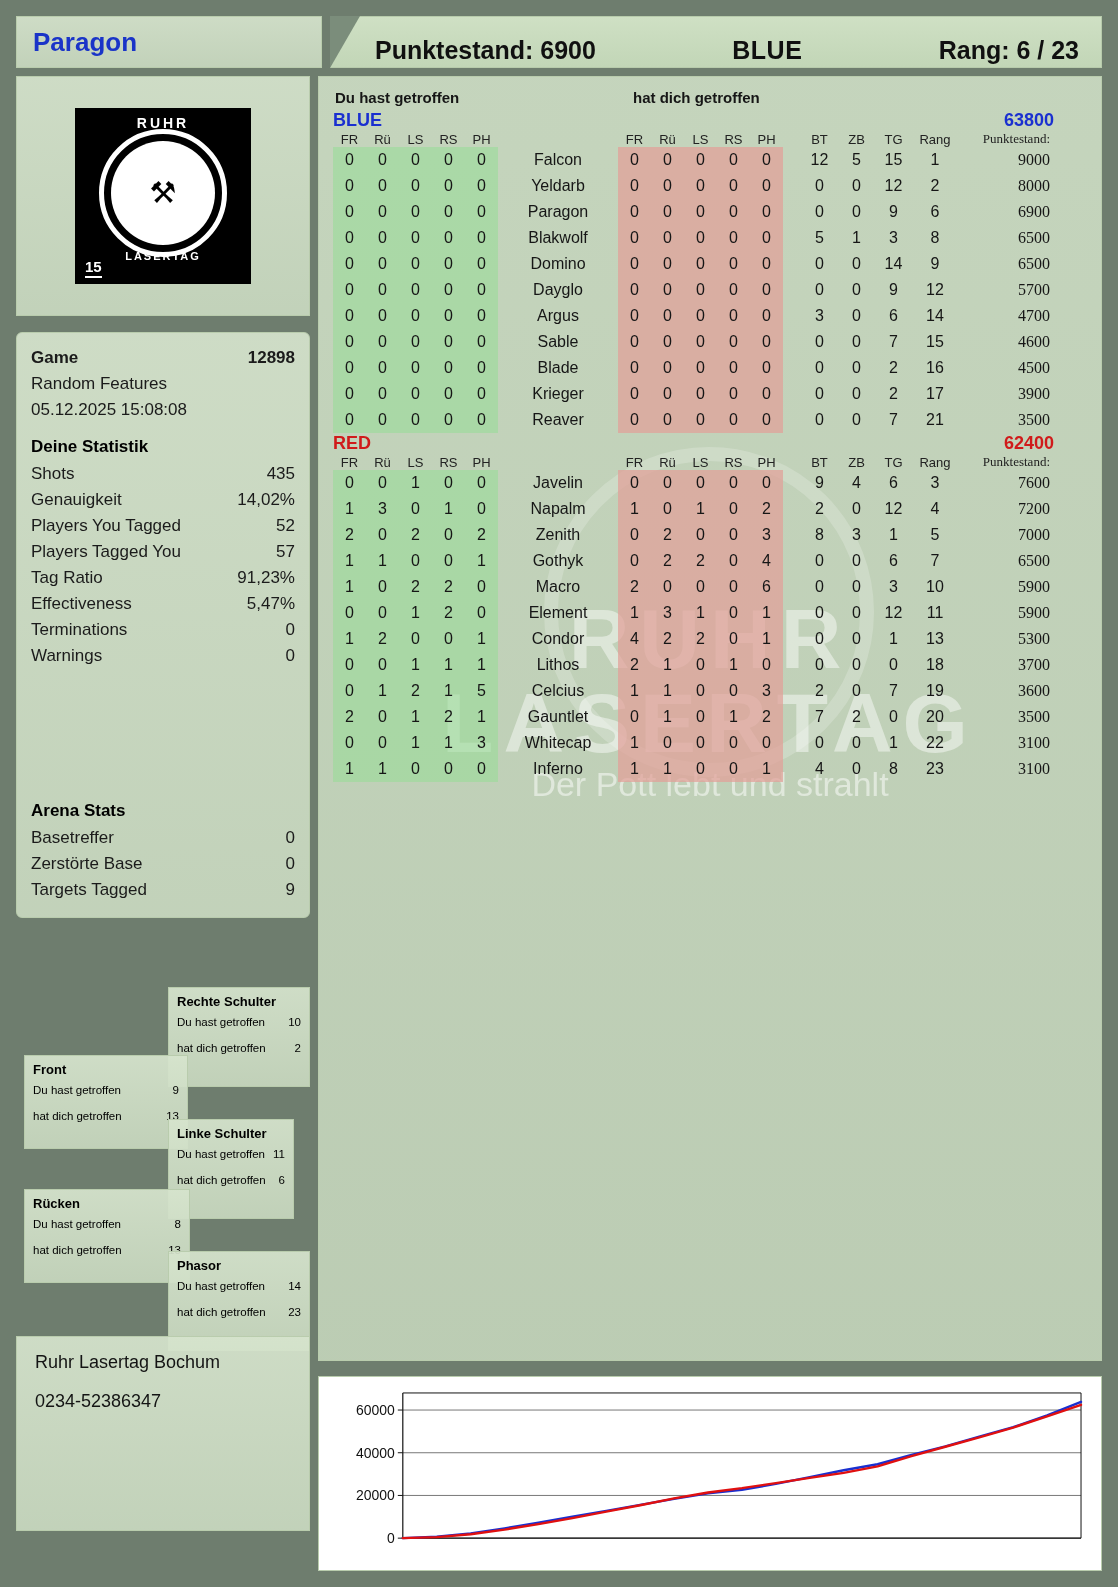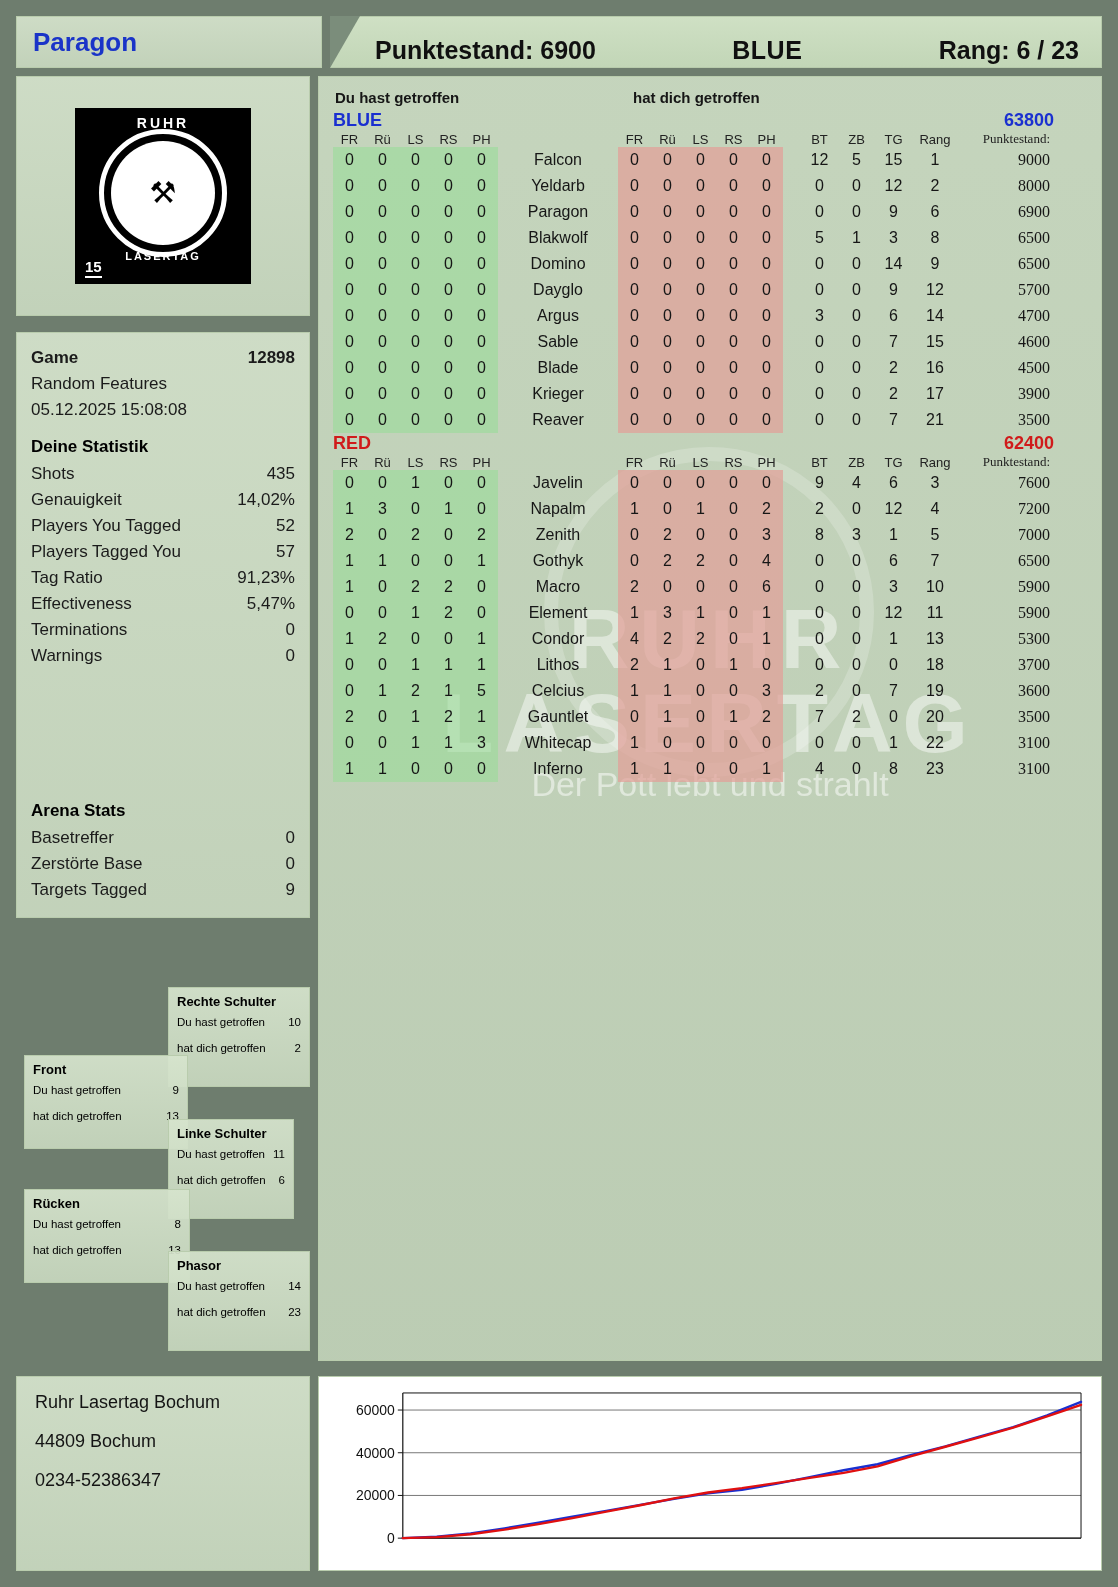--- a/index.html
+++ b/index.html
@@ -86,21 +86,21 @@
   }
   .logo-bot-text {
     position:absolute; bottom:22px; left:0; right:0; text-align:center;
     color:#fff; font-size:11px; font-weight:bold; letter-spacing:2px;
   }
   .logo-num {
     position:absolute; left:10px; bottom:6px; color:#fff; font-size:15px; font-weight:bold;
     border-bottom:2px solid #fff; padding-bottom:1px;
   }
 
-  .statpanel { margin-top:16px; padding:12px 14px 14px 14px; }
+  .statpanel { margin-top:16px; padding:12px 14px 14px 14px;border-radius:6px; }
   .row { display:flex; justify-content:space-between; font-size:17px; color:#1b1b1b; padding:3px 0; }
   .row .k { }
   .row .v { }
   .row.bold { font-weight:bold; }
   .sect-title { font-weight:bold; font-size:17px; margin:14px 0 4px; }
   .spacer-lg { height:118px; }
 
   
   .zones { position:absolute; left:8px; top:965px; width:294px; height:390px; }
   .zbox {
@@ -114,21 +114,21 @@
   .zrow.second { margin-top:8px; }
 
   #z-rs { left:152px; top:14px;  width:142px; height:100px; }
   #z-front { left:8px; top:82px; width:164px; height:94px; }
   #z-ls { left:152px; top:146px; width:126px; height:100px; }
   #z-back { left:8px; top:216px; width:166px; height:94px; }
   #z-ph { left:152px; top:278px; width:142px; height:100px; }
 
   
   .footer {
-    position:absolute; left:8px; top:1368px; width:294px; height:195px;
+    position:absolute; left:8px; top:1328px; width:294px; height:195px;
     padding:6px 18px;
   }
   .footer div { font-size:18px; color:#141414; padding:9px 0; }
 
   
   .main {
     position:absolute; left:310px; top:68px; width:784px; height:1285px;
     background:linear-gradient(180deg, rgba(206,222,197,0.90), rgba(196,213,187,0.90));
     border:1px solid #b9ccad;
     overflow:hidden;
@@ -339,21 +339,20 @@
       </div>
       <div class="zrow second">
         <span>hat dich getroffen</span>
         <span>23</span>
       </div>
     </div>
   </div>
 
   <div class="panel footer">
     <div>Ruhr Lasertag Bochum</div>
-    <div>44809 Bochum</div>
     <div>0234-52386347</div>
   </div>
 
   <div class="main">
     <div class="wm-ring"></div>
     <div class="watermark">
       <div class="wm1">RUHR</div>
       <div class="wm1">LASERTAG</div>
       <div class="wm2">Der Pott lebt und strahlt</div>
     </div>

